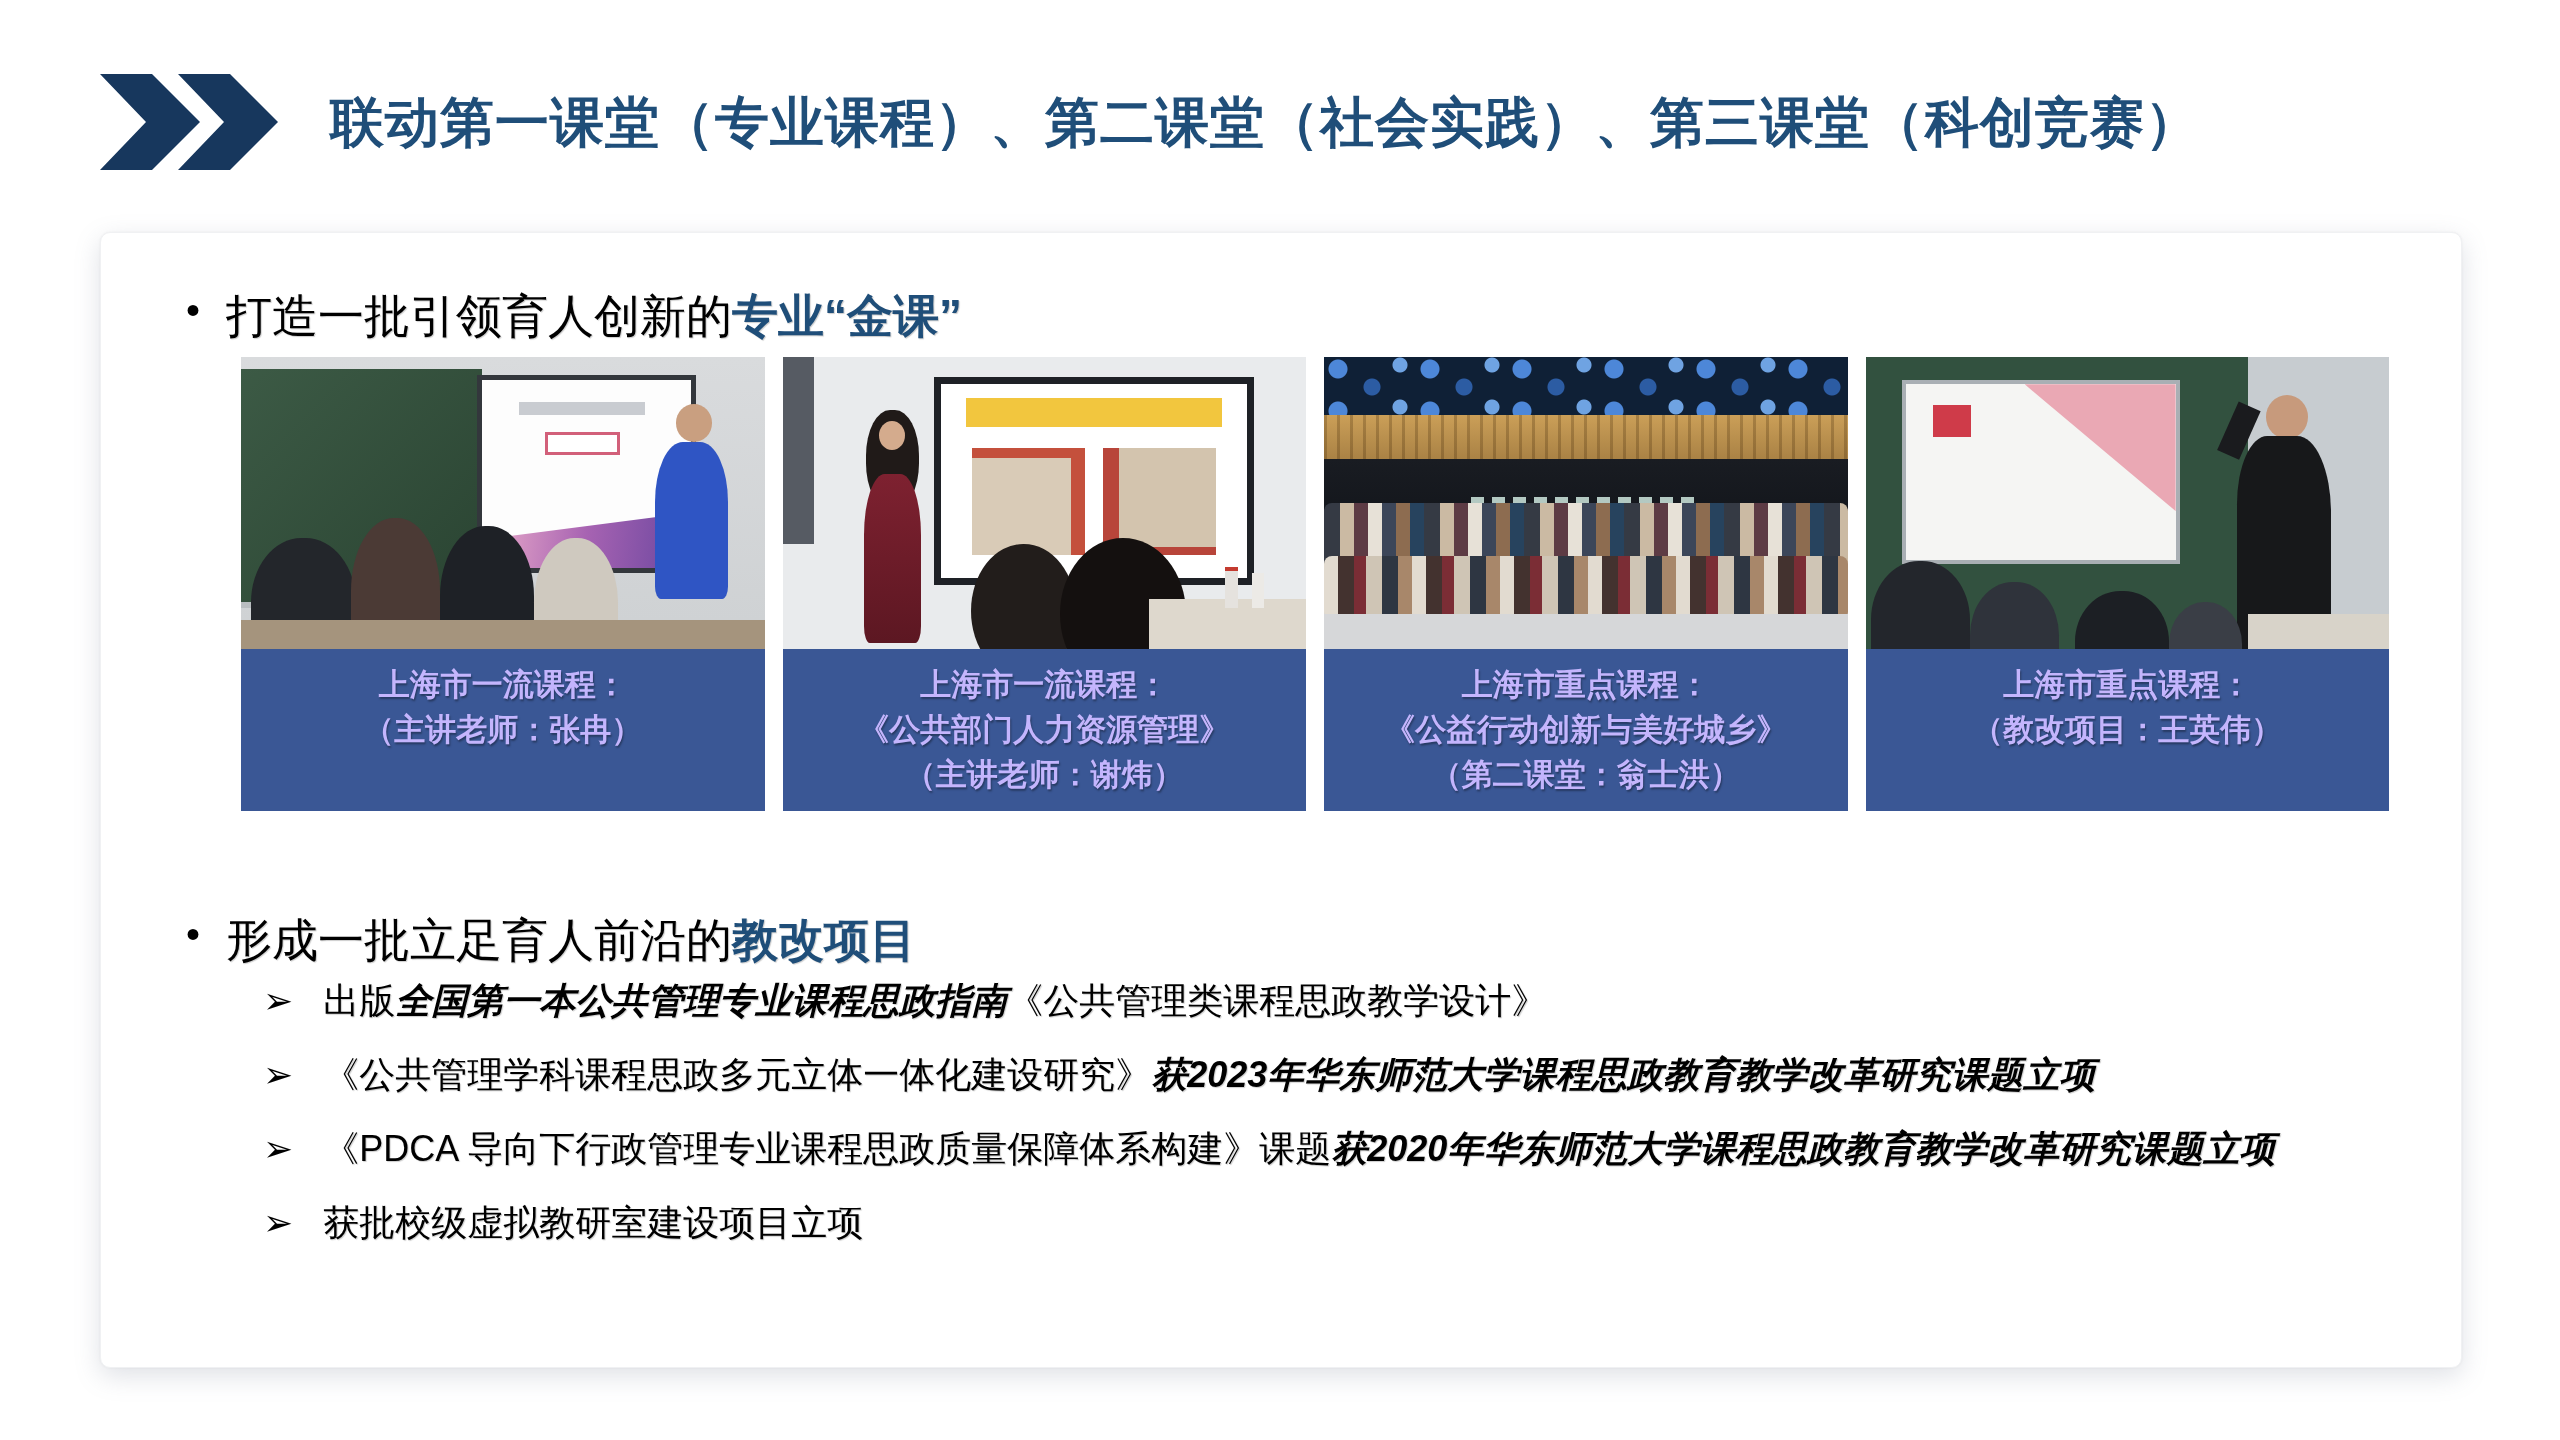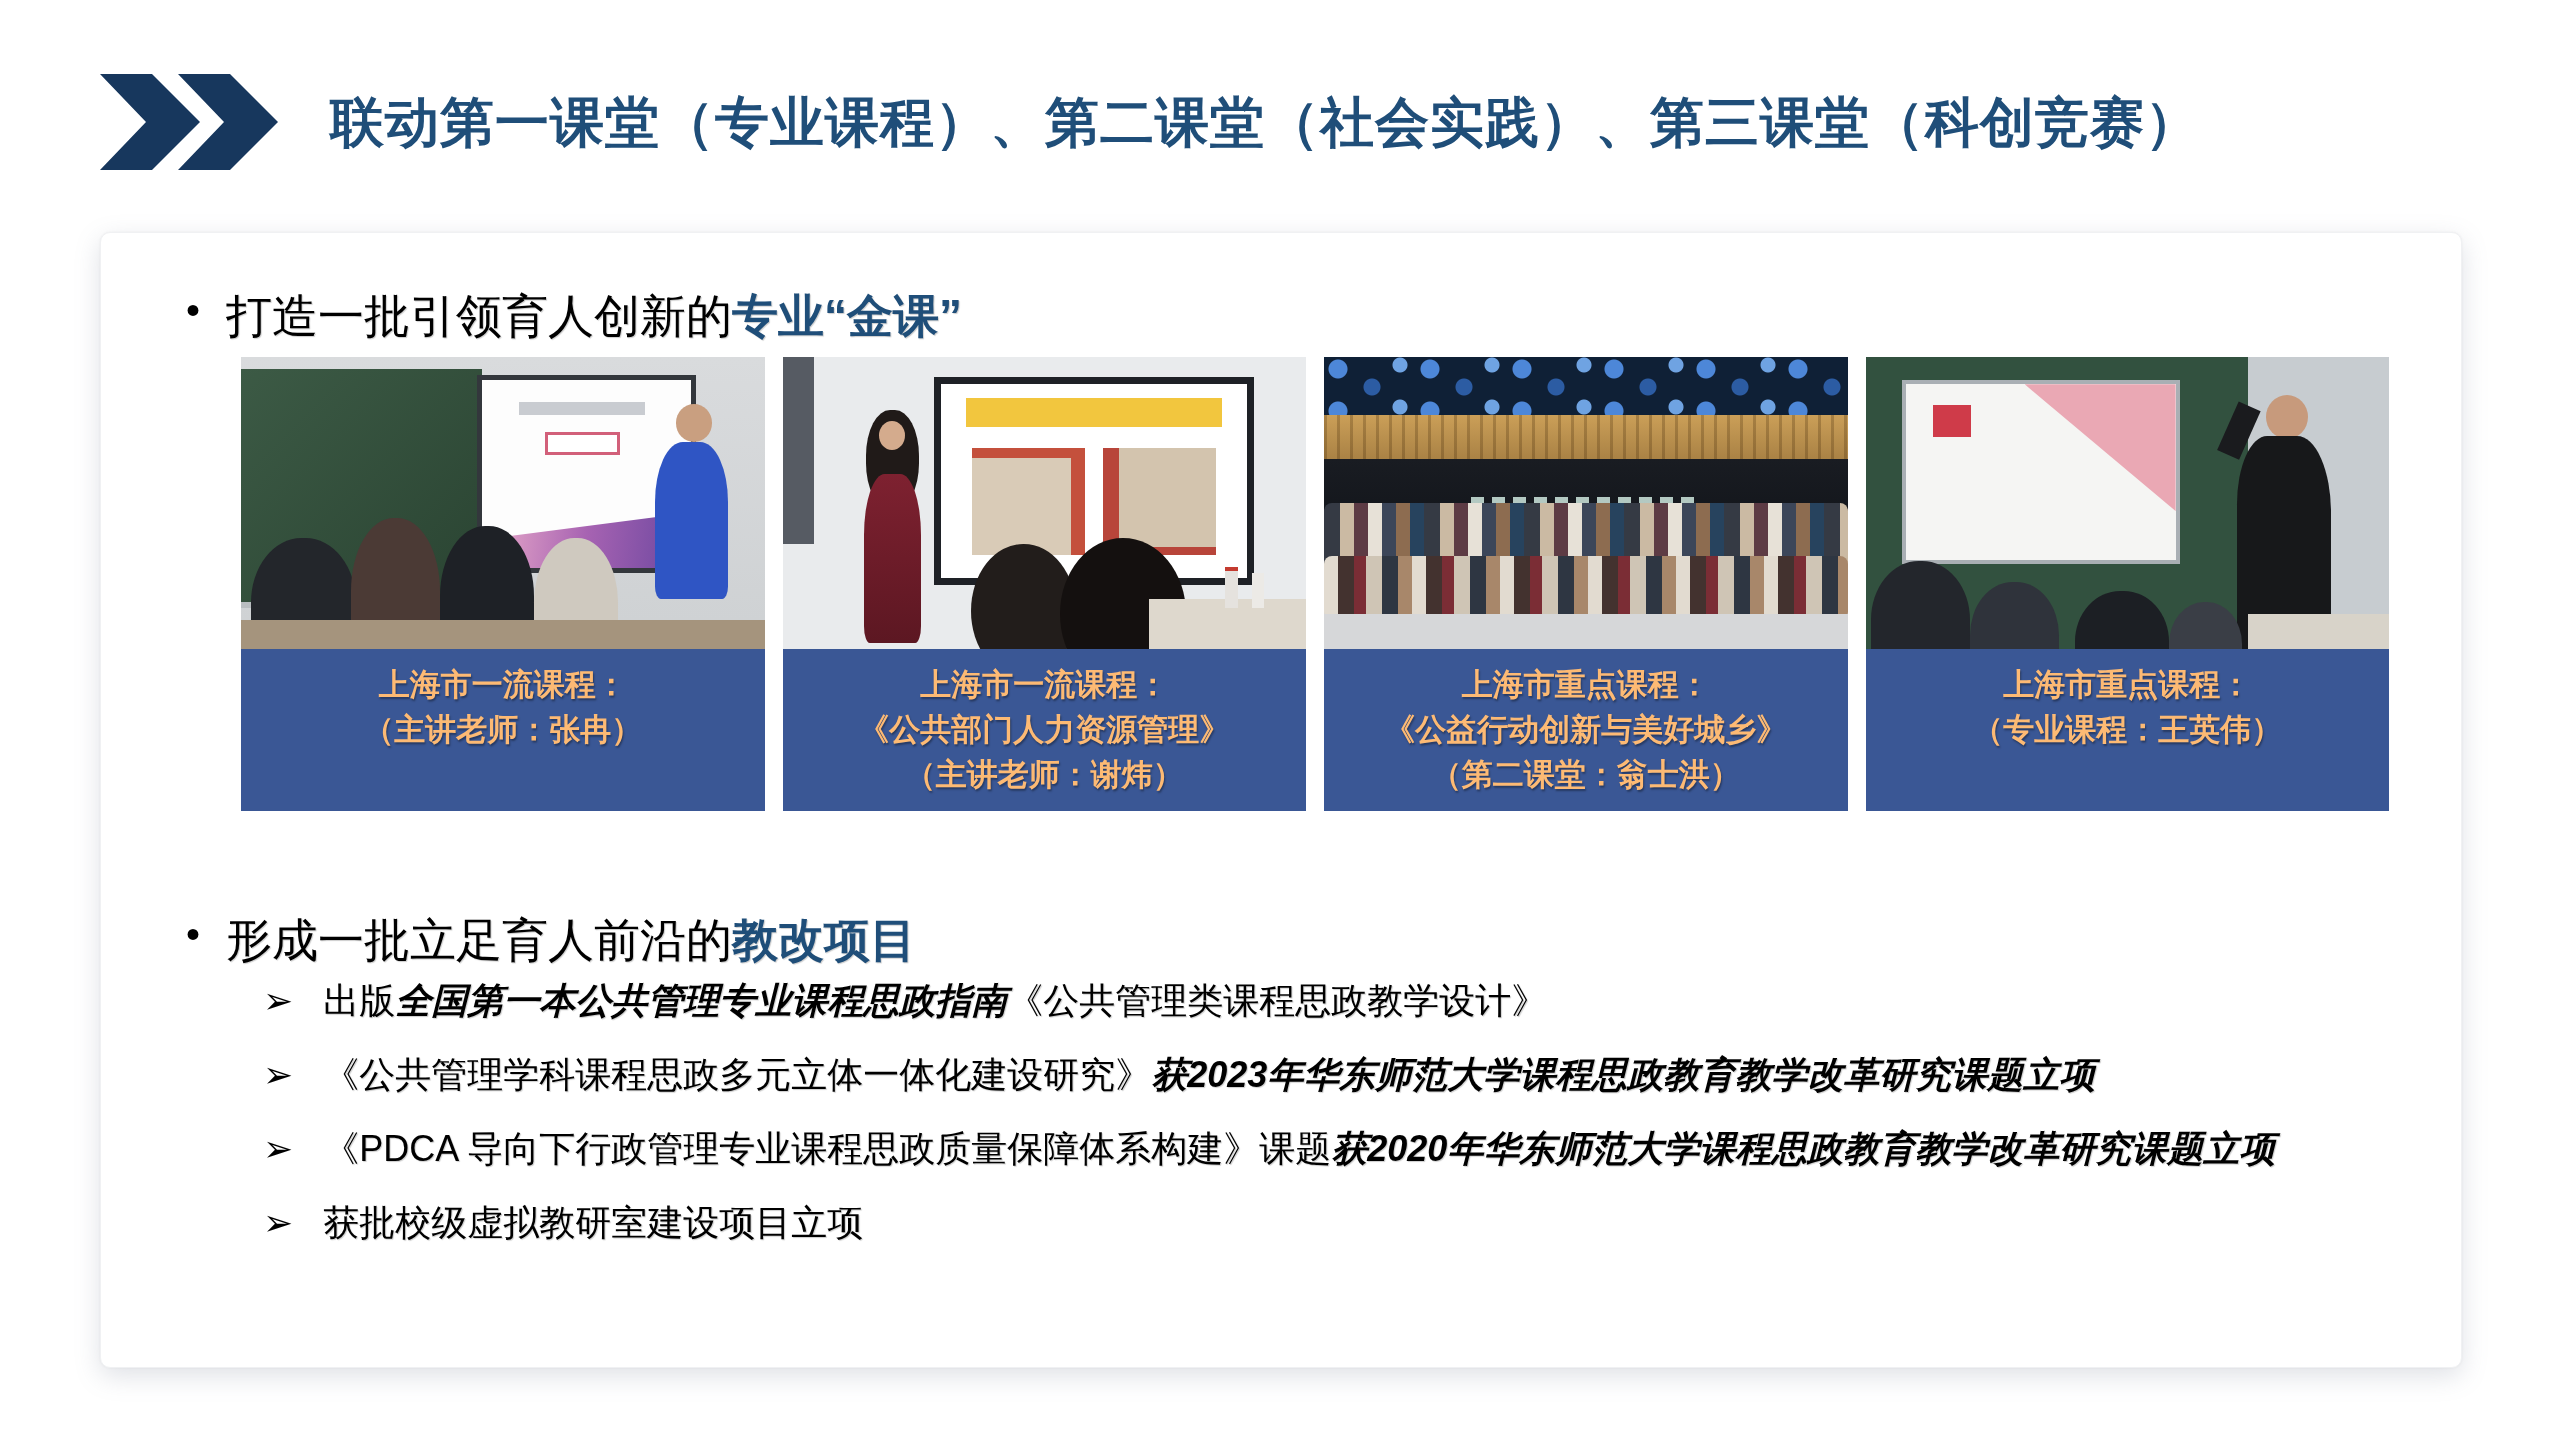--- a/index.html
+++ b/index.html
@@ -33,21 +33,21 @@
   .lead .txt{font-size:46px;color:#000;text-shadow:1px 1px 1px rgba(0,0,0,.2);margin-top:15px;}
   .lead .hl{font-weight:800;color:var(--title-blue);}
   .lead.one{left:85px;top:38px;}
   .lead.two{left:85px;top:662px;}
 
   
   .gallery{position:absolute;left:140px;top:124px;width:2148px;display:flex;gap:18px;}
   .tile{flex:1;display:flex;flex-direction:column;}
   .photo{position:relative;height:292px;overflow:hidden;background:#d8dadc;}
   .photo *{position:absolute;}
-  .caption{min-height:162px;background:var(--caption-bg);color:#fdba74;text-align:center;
+  .caption{min-height:162px;background:var(--caption-bg);color:#c4b5fd;text-align:center;
         padding:13px 6px;font-size:31px;font-weight:700;line-height:45px;
         text-shadow:1px 2px 2px rgba(0,0,0,.35);}
 
   
   .p1{background:linear-gradient(#d9dbdd,#ced1d3);}
   .p1 .chalkboard{left:0;top:4%;width:46%;height:82%;background:linear-gradient(135deg,#3c5a45,#2a4432);border-bottom:6px solid #b9bdc0;}
   .p1 .screen{left:45%;top:6%;width:42%;height:68%;background:#fdfdfd;border:5px solid #33373c;}
   .p1 .screen .bar{left:18%;top:12%;width:60%;height:7%;background:#c9ccd1;}
   .p1 .screen .box{left:30%;top:28%;width:36%;height:12%;border:3px solid #d2607a;background:#fff;}
   .p1 .screen .purple{left:0;bottom:0;width:100%;height:36%;
@@ -212,21 +212,21 @@
           <div class="presenter-head"></div>
           <div class="presenter-body"></div>
           <div class="head h1"></div>
           <div class="head h2"></div>
           <div class="head h3"></div>
           <div class="head h4"></div>
           <div class="desk"></div>
         </div>
         <div class="caption">
           <div>上海市重点课程：</div>
-          <div>（专业课程：王英伟）</div>
+          <div>（教改项目：王英伟）</div>
         </div>
       </div>
 
     </div>
 
     <div class="lead two">
       <span class="dot">•</span>
       <span class="txt"><span>形成一批立足育人前沿的</span><span class="hl">教改项目</span></span>
     </div>
 

